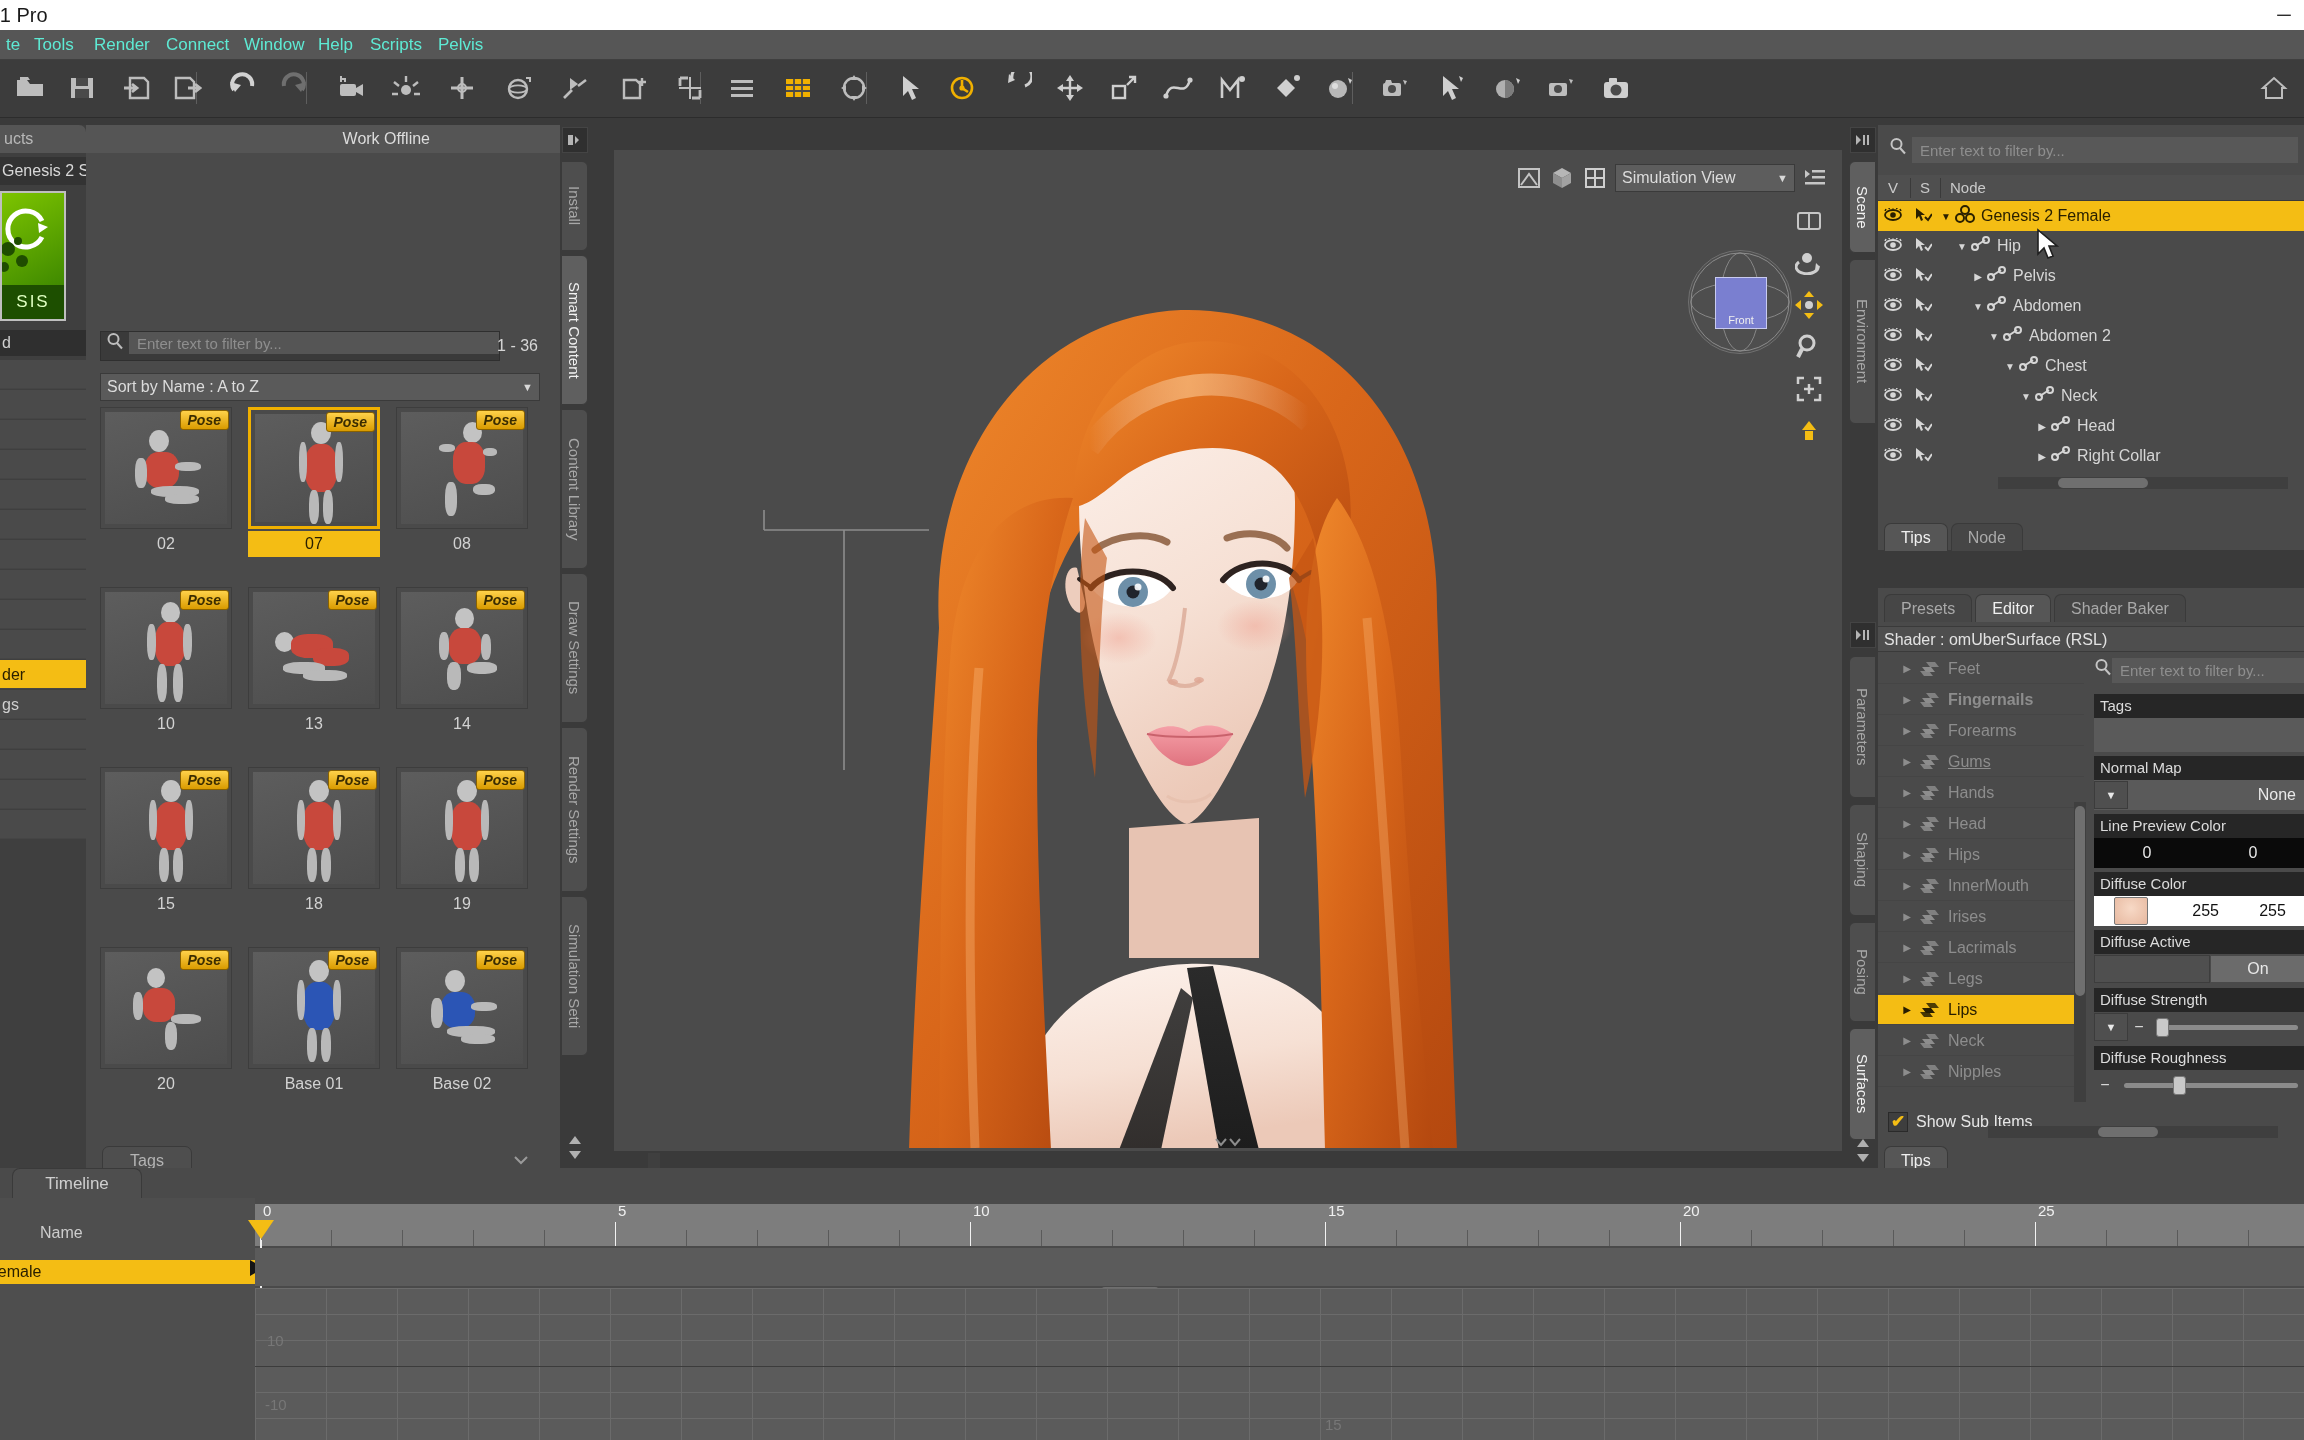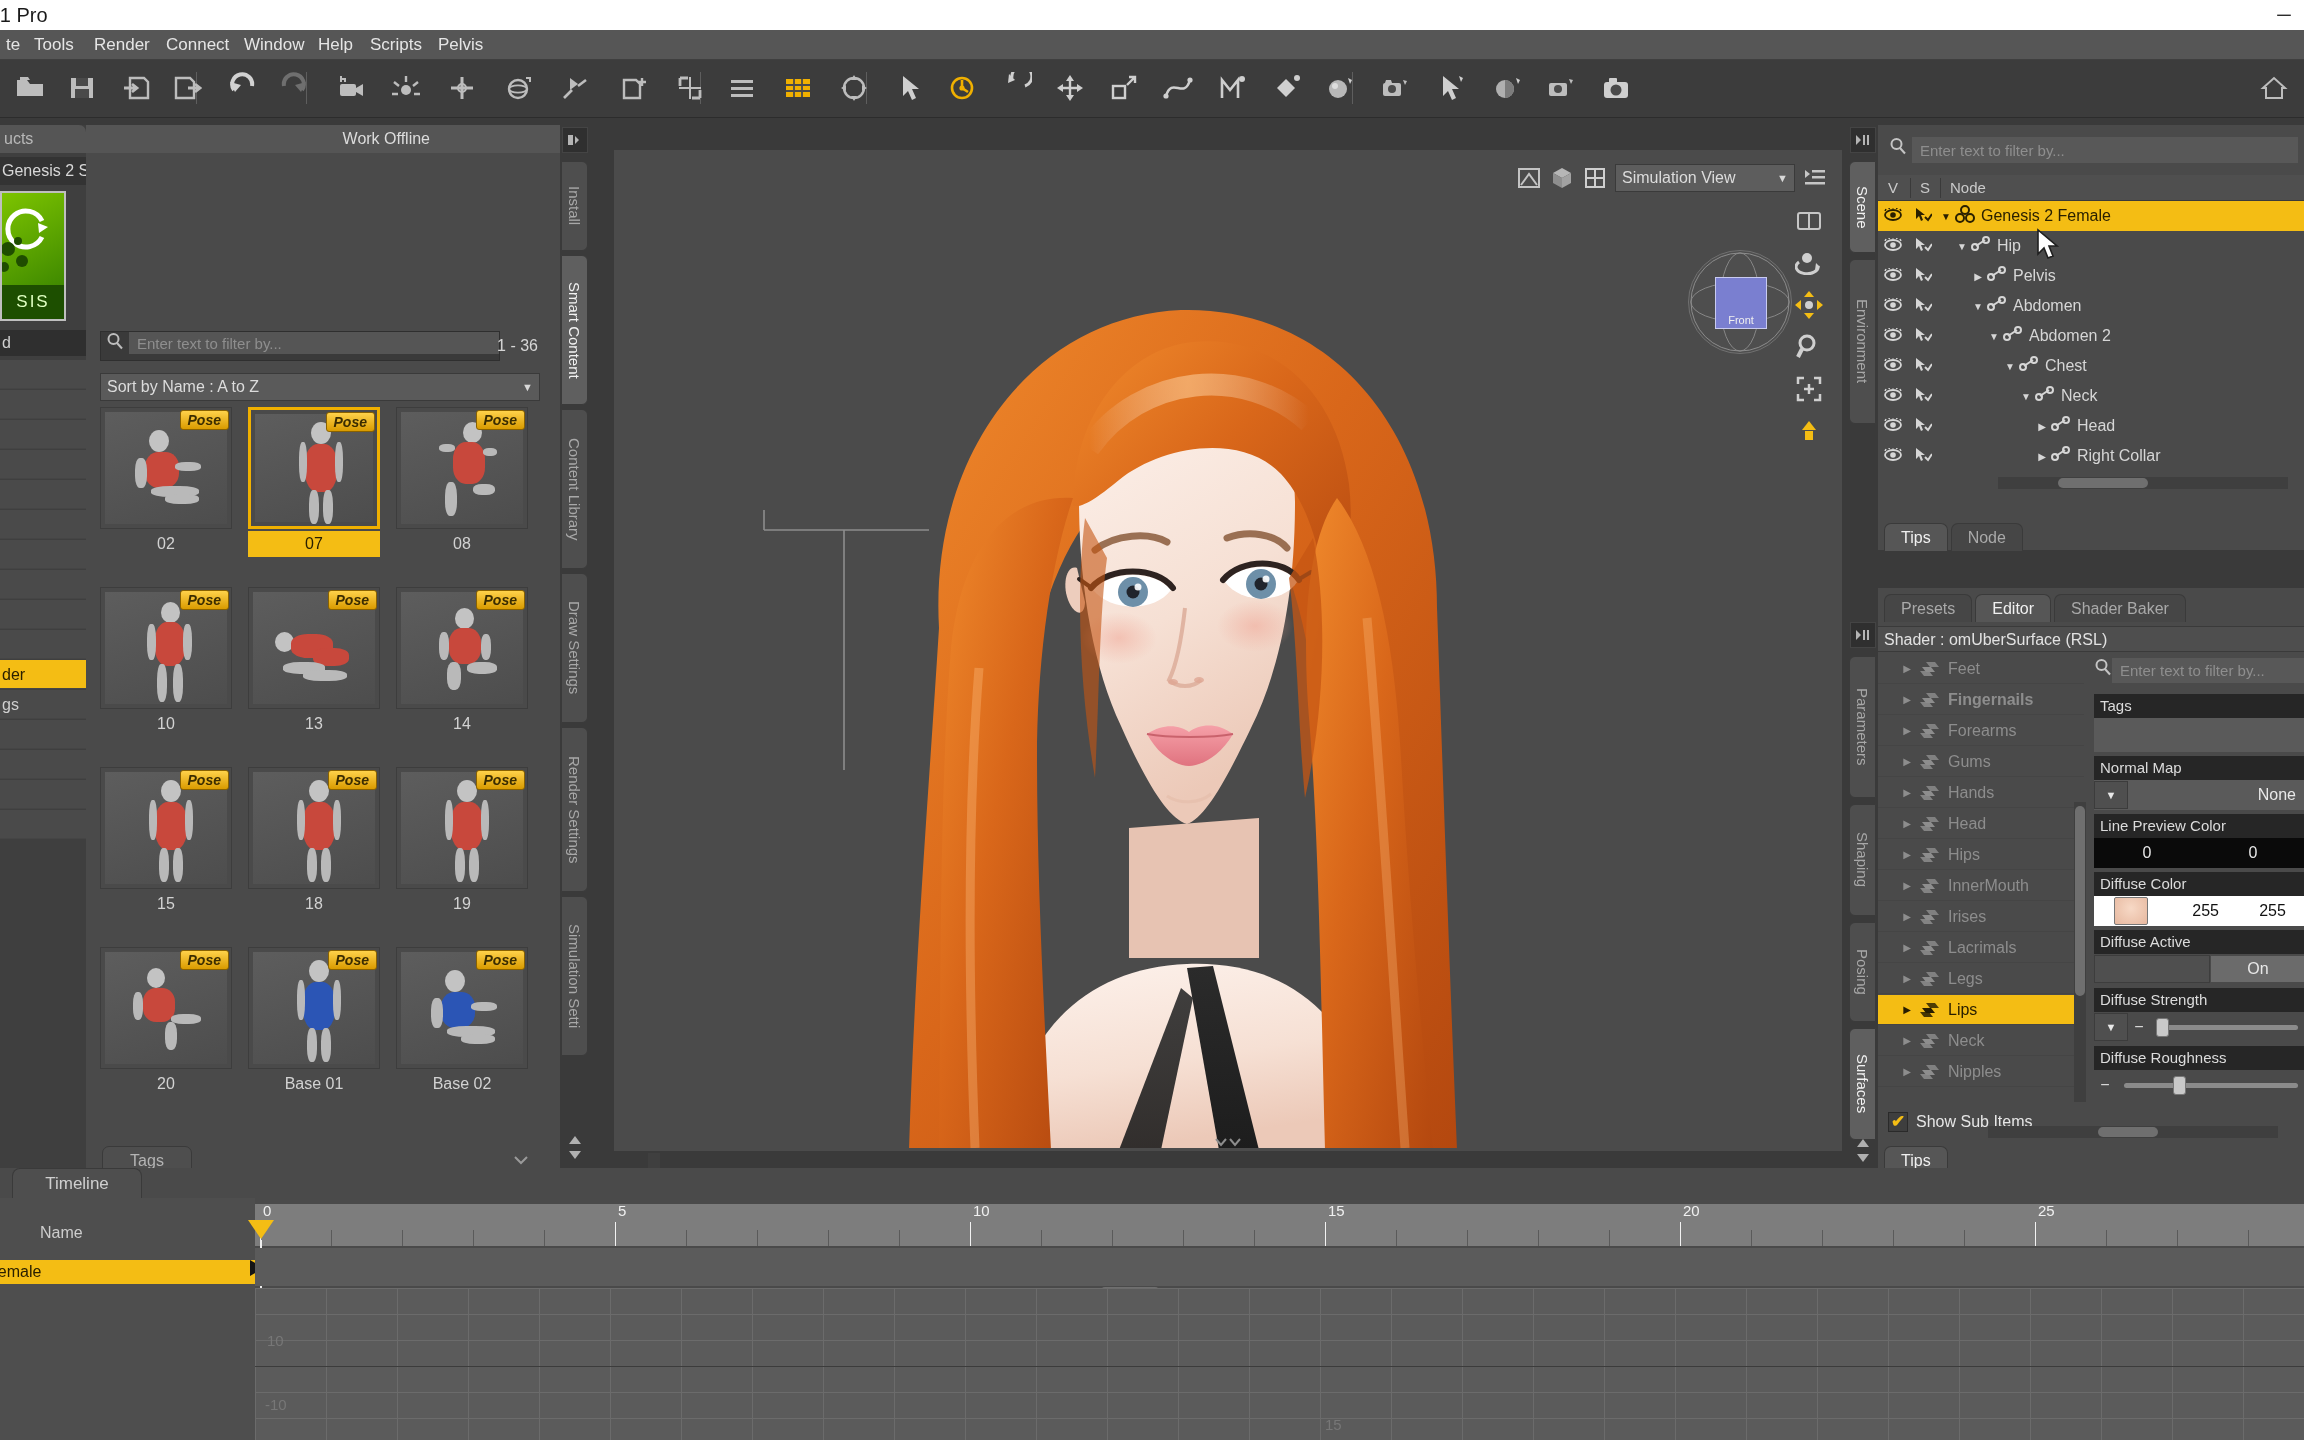--- a/index.html
+++ b/index.html
@@ -25,21 +25,21 @@
   }
 
   
   .menubar {
     position: absolute; left: 0; top: 30px; width: 2304px; height: 30px;
     background: #565656;
     border-bottom: 1px solid #3f3f3f;
   }
   .menubar .mi {
     position: absolute; top: 0; height: 30px; line-height: 30px;
-    font-size: 17px; color: #e5e5e5; padding: 0 6px; white-space: nowrap;
+    font-size: 17px; color: #5eead4; padding: 0 6px; white-space: nowrap;
   }
 
   
   .toolbar {
     position: absolute; left: 0; top: 60px; width: 2304px; height: 58px;
     background: #3c3c3c; border-bottom: 1px solid #2c2c2c;
   }
   .tb {
     position: absolute; top: 6px; width: 44px; height: 44px;
     display: flex; align-items: center; justify-content: center;
@@ -1257,21 +1257,21 @@
         <div class="surfrow" style="top: 93px;">
           <span style="width:18px"></span>
           <span class="ar">▶</span>
           <span style="width:24px;display:flex;align-items:center;justify-content:center;">
             <svg width="22" height="18" viewBox="0 0 22 18">
               <path d="M7 2 L16 2 L20 7 L11 7 Z" fill="currentColor" opacity="0.8"></path>
               <path d="M3 7 L12 7 L16 12 L7 12 Z" fill="currentColor"></path>
               <path d="M1 11 L10 11 L14 16 L5 16 Z" fill="currentColor" opacity="0.85"></path>
             </svg>
           </span>
-          <span style="padding-left:6px;">Gums</span>
+          <span style="padding-left:6px;text-decoration:underline;">Gums</span>
         </div>
         <div class="surfrow" style="top: 124px;">
           <span style="width:18px"></span>
           <span class="ar">▶</span>
           <span style="width:24px;display:flex;align-items:center;justify-content:center;">
             <svg width="22" height="18" viewBox="0 0 22 18">
               <path d="M7 2 L16 2 L20 7 L11 7 Z" fill="currentColor" opacity="0.8"></path>
               <path d="M3 7 L12 7 L16 12 L7 12 Z" fill="currentColor"></path>
               <path d="M1 11 L10 11 L14 16 L5 16 Z" fill="currentColor" opacity="0.85"></path>
             </svg>

